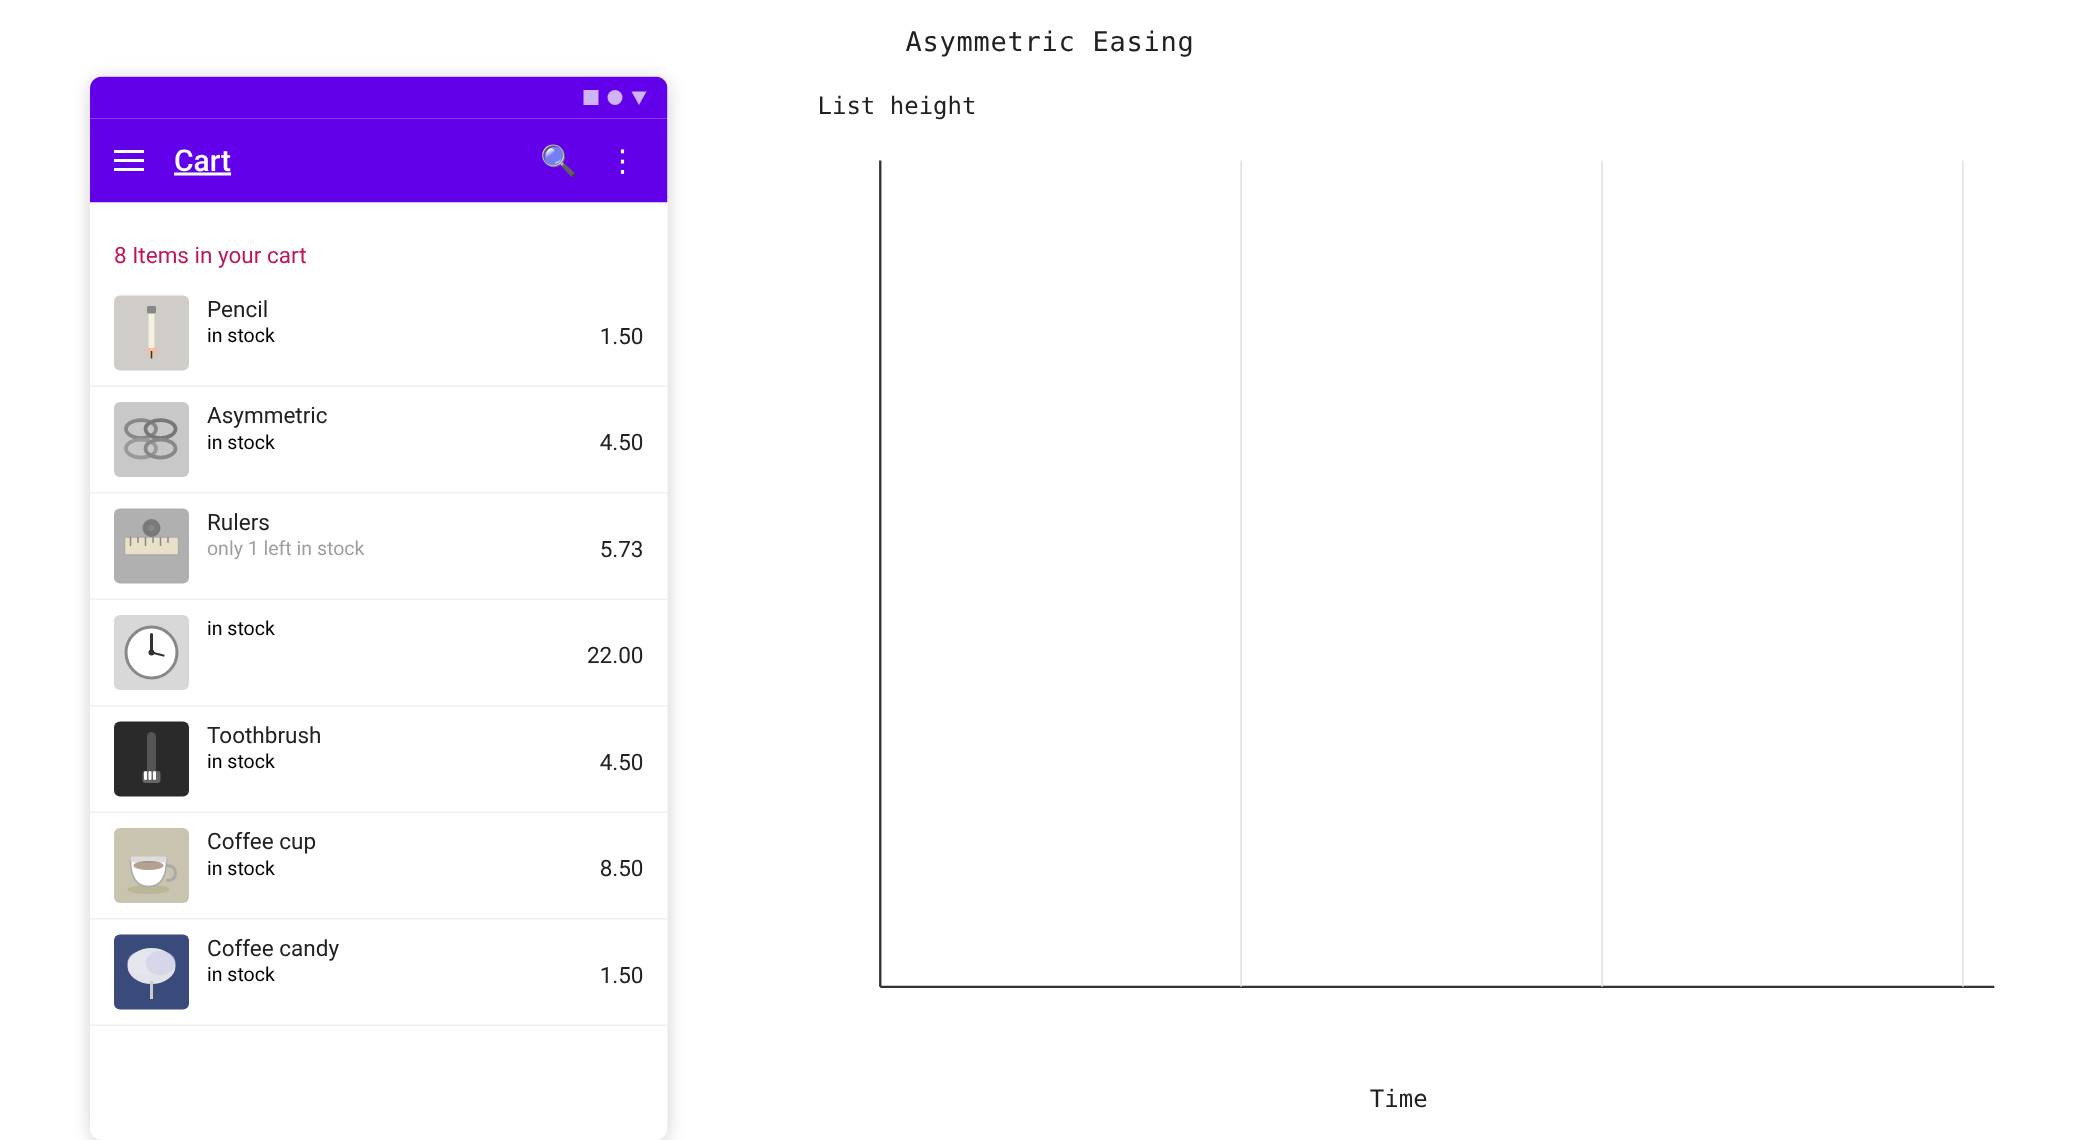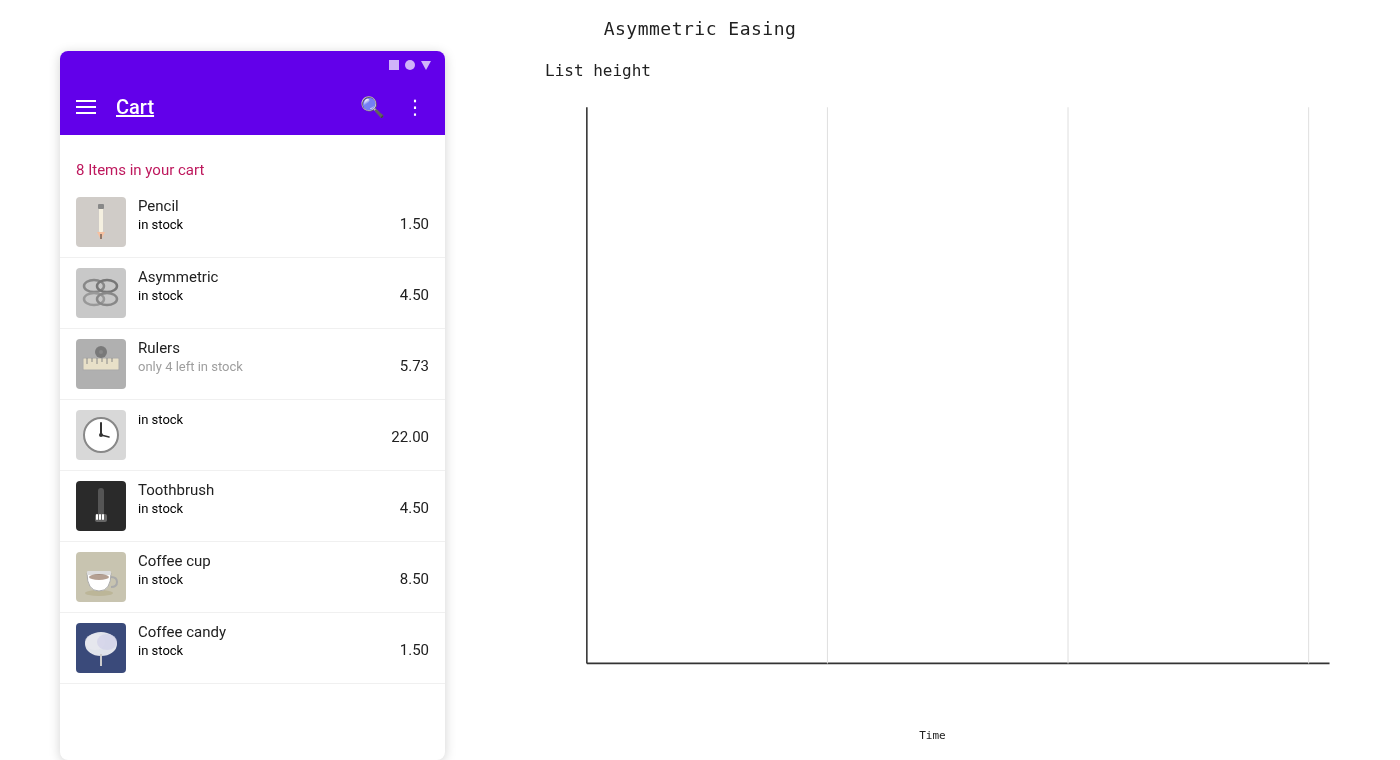--- a/index.html
+++ b/index.html
@@ -228,21 +228,21 @@
     }
 
     .chart-svg {
       width: 100%;
       height: 100%;
     }
 
     .chart-x-label {
       text-align: center;
       font-family: monospace;
-      font-size: 11px;
+      font-size: 16px;
       color: #212121;
       margin-top: 10px;
     }
   </style>
 </head>
 <body>
 
 <div class="page-title">Asymmetric Easing</div>
 
 <div class="main-content">
@@ -312,21 +312,21 @@
             <line x1="18" y1="16" x2="18" y2="22" stroke="#888" stroke-width="1"></line>
             <line x1="23" y1="16" x2="23" y2="20" stroke="#888" stroke-width="1"></line>
             <line x1="28" y1="16" x2="28" y2="22" stroke="#888" stroke-width="1"></line>
             <line x1="33" y1="16" x2="33" y2="20" stroke="#888" stroke-width="1"></line>
             <circle cx="22" cy="10" r="6" fill="#555" opacity="0.6"></circle>
             <circle cx="22" cy="10" r="2" fill="#888"></circle>
           </svg>
         </div>
         <div class="item-info">
           <div class="item-name">Rulers</div>
-          <div class="item-stock low">only 4 left in stock</div>
+          <div class="item-stock low">only 1 left in stock</div>
         </div>
         <div class="item-price">5.73</div>
       </div>
 
       <div class="cart-item">
         <div class="item-image clock-img">
           <svg width="40" height="40" viewBox="0 0 40 40">
             <circle cx="20" cy="20" r="17" fill="white" stroke="#888" stroke-width="2"></circle>
             <circle cx="20" cy="20" r="2" fill="#333"></circle>
             <line x1="20" y1="20" x2="20" y2="8" stroke="#333" stroke-width="2" stroke-linecap="round"></line>

